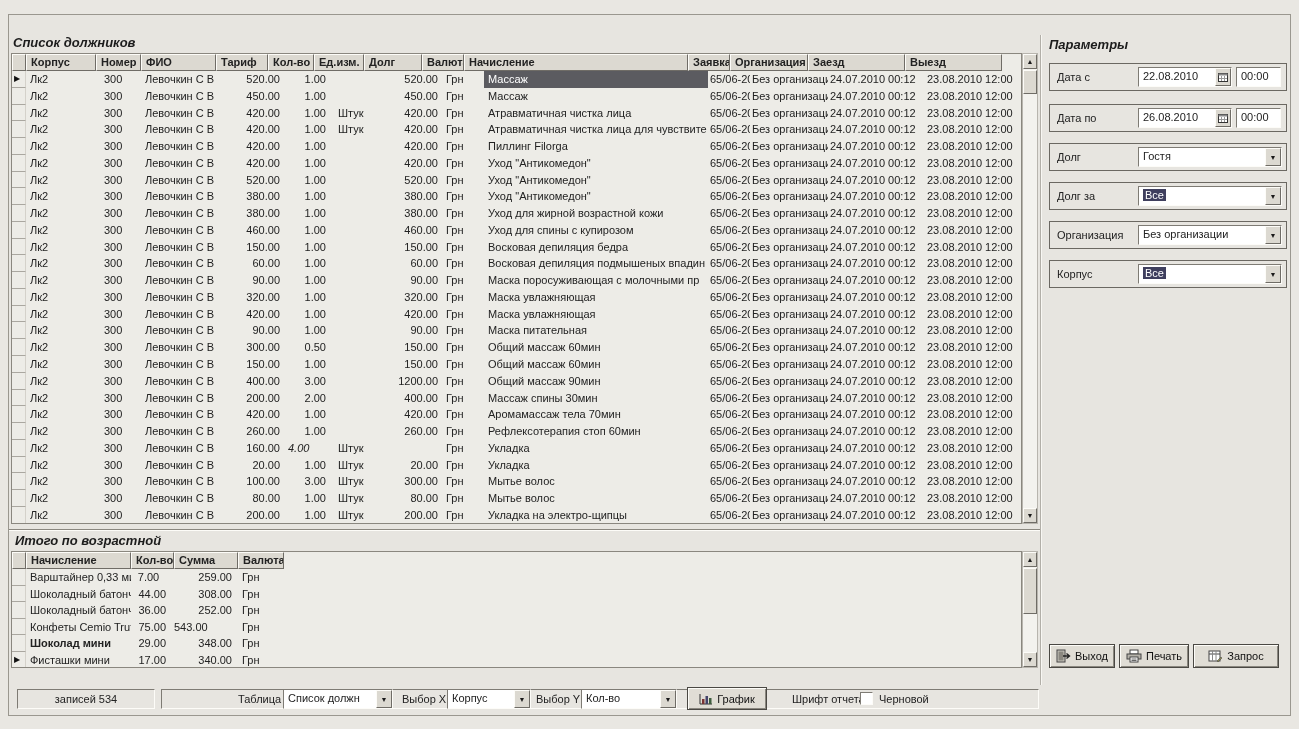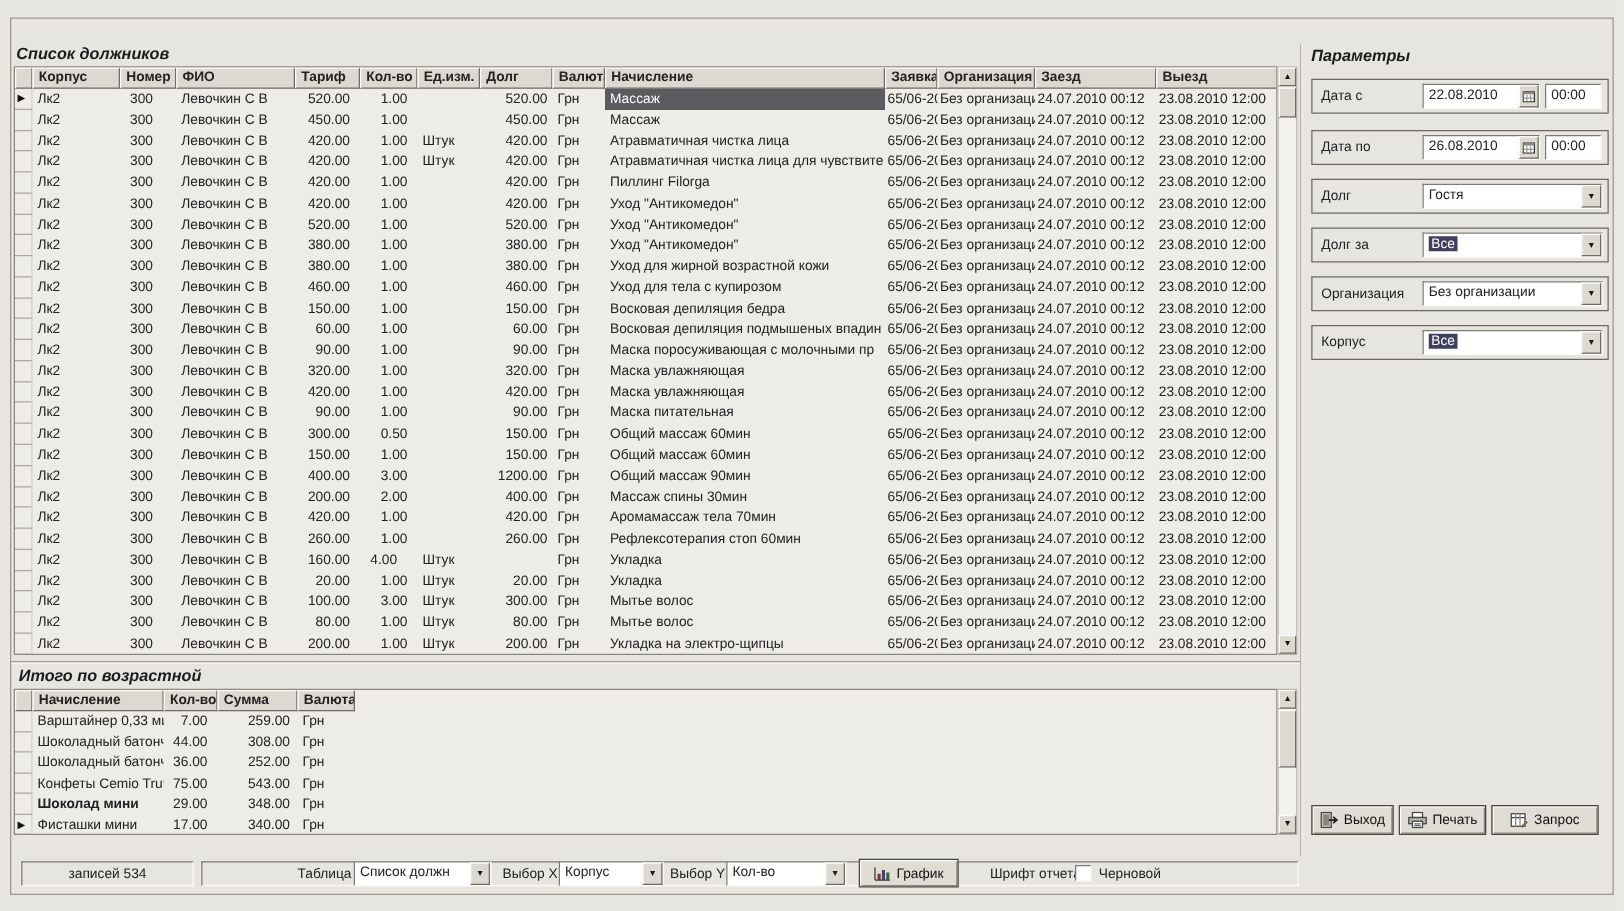--- a/index.html
+++ b/index.html
@@ -132,21 +132,21 @@
 <div class="page">
   <div class="window">
 
 
     <div class="section-label" style="left:4px; top:20px;">Список должников</div>
     <div class="grid main-grid" id="main-grid" style="left:2px; top:38px; width:1011px; height:471px;">
         <div class="grid-header">
           <div class="hc" style="width: 14px; padding: 0px;"></div>
           <div class="hc" style="width: 70px;">Корпус</div>
           <div class="hc" style="width: 45px;">Номер</div>
-          <div class="hc" style="width: 95px;">ФИО</div>
+          <div class="hc" style="width: 75px;">ФИО</div>
           <div class="hc" style="width: 52px;">Тариф</div>
           <div class="hc" style="width: 46px;">Кол-во</div>
           <div class="hc" style="width: 50px;">Ед.изм.</div>
           <div class="hc" style="width: 58px;">Долг</div>
           <div class="hc" style="width: 42px;">Валюта</div>
           <div class="hc" style="width: 224px;">Начисление</div>
           <div class="hc" style="width: 42px;">Заявка</div>
           <div class="hc" style="width: 78px;">Организация</div>
           <div class="hc" style="width: 97px;">Заезд</div>
           <div class="hc" style="width: 97px;">Выезд</div>
@@ -300,21 +300,21 @@
         <div class="grid-row">
           <div class="sc"></div>
           <div class="dc" style="width: 70px; padding-left: 4px;">Лк2</div>
           <div class="dc" style="width: 45px; padding-left: 8px;">300</div>
           <div class="dc" style="width: 95px; padding-left: 4px;">Левочкин С В</div>
           <div class="dc" style="width: 52px; text-align: right; padding-right: 8px;">460.00</div>
           <div class="dc" style="width: 46px; text-align: right; padding-right: 8px;">1.00</div>
           <div class="dc" style="width: 50px; padding-left: 4px;"></div>
           <div class="dc" style="width: 58px; text-align: right; padding-right: 4px;">460.00</div>
           <div class="dc" style="width: 42px; padding-left: 4px;">Грн</div>
-          <div class="dc" style="width: 224px; padding-left: 4px;">Уход для тела с купирозом</div>
+          <div class="dc" style="width: 224px; padding-left: 4px;">Уход для спины с купирозом</div>
           <div class="dc" style="width: 42px; padding-left: 2px;">65/06-2010</div>
           <div class="dc" style="width: 78px; padding-left: 2px;">Без организации</div>
           <div class="dc" style="width: 97px; padding-left: 2px;">24.07.2010 00:12</div>
           <div class="dc" style="width: 97px; padding-left: 2px;">23.08.2010 12:00</div>
         </div>
         <div class="grid-row">
           <div class="sc"></div>
           <div class="dc" style="width: 70px; padding-left: 4px;">Лк2</div>
           <div class="dc" style="width: 45px; padding-left: 8px;">300</div>
           <div class="dc" style="width: 95px; padding-left: 4px;">Левочкин С В</div>
@@ -504,21 +504,21 @@
           <div class="dc" style="width: 78px; padding-left: 2px;">Без организации</div>
           <div class="dc" style="width: 97px; padding-left: 2px;">24.07.2010 00:12</div>
           <div class="dc" style="width: 97px; padding-left: 2px;">23.08.2010 12:00</div>
         </div>
         <div class="grid-row">
           <div class="sc"></div>
           <div class="dc" style="width: 70px; padding-left: 4px;">Лк2</div>
           <div class="dc" style="width: 45px; padding-left: 8px;">300</div>
           <div class="dc" style="width: 95px; padding-left: 4px;">Левочкин С В</div>
           <div class="dc" style="width: 52px; text-align: right; padding-right: 8px;">160.00</div>
-          <div class="dc" style="width: 46px; text-align: center; padding-right: 8px;">4.00</div>
+          <div class="dc" style="width: 46px; text-align: left; padding-right: 8px; font-style: italic;">4.00</div>
           <div class="dc" style="width: 50px; padding-left: 4px;">Штук</div>
           <div class="dc" style="width: 58px; text-align: center; padding-right: 4px; margin-top: 40px;">640.00</div>
           <div class="dc" style="width: 42px; padding-left: 4px;">Грн</div>
           <div class="dc" style="width: 224px; padding-left: 4px;">Укладка</div>
           <div class="dc" style="width: 42px; padding-left: 2px;">65/06-2010</div>
           <div class="dc" style="width: 78px; padding-left: 2px;">Без организации</div>
           <div class="dc" style="width: 97px; padding-left: 2px;">24.07.2010 00:12</div>
           <div class="dc" style="width: 97px; padding-left: 2px;">23.08.2010 12:00</div>
         </div>
         <div class="grid-row">
@@ -599,21 +599,21 @@
         <div class="grid-header">
           <div class="hc" style="width: 14px; padding: 0px;"></div>
           <div class="hc" style="width: 105px;">Начисление</div>
           <div class="hc" style="width: 43px;">Кол-во</div>
           <div class="hc" style="width: 64px;">Сумма</div>
           <div class="hc" style="width: 46px;">Валюта</div>
         </div>
         <div class="grid-row">
           <div class="sc"></div>
           <div class="dc" style="width: 105px; padding-left: 4px;">Варштайнер 0,33 мини</div>
-          <div class="dc" style="width: 43px; text-align: right; padding-right: 8px;">7.00</div>
+          <div class="dc" style="width: 43px; text-align: center; padding-right: 8px;">7.00</div>
           <div class="dc" style="width: 64px; text-align: right; padding-right: 6px;">259.00</div>
           <div class="dc" style="width: 46px; padding-left: 4px;">Грн</div>
         </div>
         <div class="grid-row">
           <div class="sc"></div>
           <div class="dc" style="width: 105px; padding-left: 4px;">Шоколадный батончик</div>
           <div class="dc" style="width: 43px; text-align: right; padding-right: 8px;">44.00</div>
           <div class="dc" style="width: 64px; text-align: right; padding-right: 6px;">308.00</div>
           <div class="dc" style="width: 46px; padding-left: 4px;">Грн</div>
         </div>
@@ -621,21 +621,21 @@
           <div class="sc"></div>
           <div class="dc" style="width: 105px; padding-left: 4px;">Шоколадный батончик</div>
           <div class="dc" style="width: 43px; text-align: right; padding-right: 8px;">36.00</div>
           <div class="dc" style="width: 64px; text-align: right; padding-right: 6px;">252.00</div>
           <div class="dc" style="width: 46px; padding-left: 4px;">Грн</div>
         </div>
         <div class="grid-row">
           <div class="sc"></div>
           <div class="dc" style="width: 105px; padding-left: 4px;">Конфеты Cemio Truffes</div>
           <div class="dc" style="width: 43px; text-align: right; padding-right: 8px;">75.00</div>
-          <div class="dc" style="width: 64px; text-align: right; padding-right: 6px;">543.00</div>
+          <div class="dc" style="width: 64px; text-align: left; padding-right: 6px;">543.00</div>
           <div class="dc" style="width: 46px; padding-left: 4px;">Грн</div>
         </div>
         <div class="grid-row">
           <div class="sc"></div>
           <div class="dc" style="width: 105px; padding-left: 4px; font-weight: bold;">Шоколад мини</div>
           <div class="dc" style="width: 43px; text-align: right; padding-right: 8px;">29.00</div>
           <div class="dc" style="width: 64px; text-align: right; padding-right: 6px;">348.00</div>
           <div class="dc" style="width: 46px; padding-left: 4px;">Грн</div>
         </div>
         <div class="grid-row">

